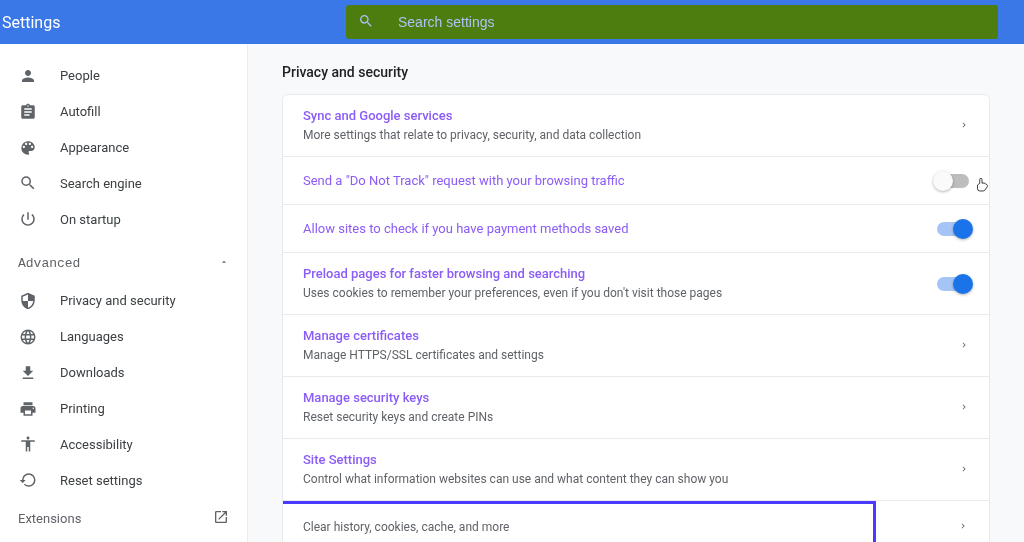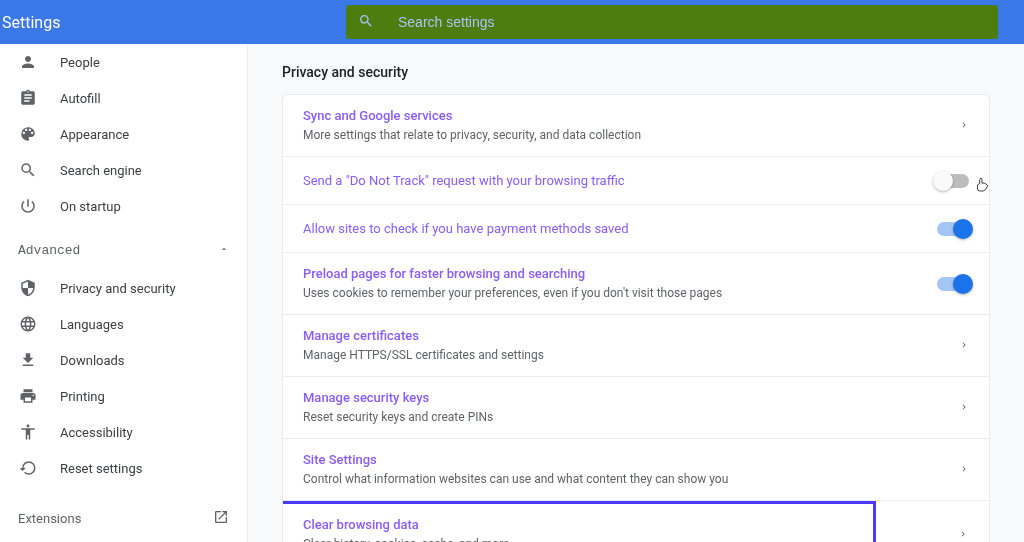--- a/index.html
+++ b/index.html
@@ -46,20 +46,21 @@
       width: 100%;
     }
     .search-input::placeholder { color: #aec3f5; }
     .layout {
       display: flex;
       height: calc(100% - 44px);
     }
     .sidebar {
       width: 248px;
       background: #fff;
+      padding-top: 14px;
       border-right: 1px solid #ececec;
       overflow-y: auto;
       display: flex;
       flex-direction: column;
     }
     .nav-item {
       display: flex;
       align-items: center;
       height: 36px;
       padding: 0 18px;
@@ -373,21 +374,20 @@
           <div class="row-title">Site Settings</div>
           <div class="row-sub">Control what information websites can use and what content they can show you</div>
         </div>
         <span><svg class="chevron" viewBox="0 0 24 24">
               <path d="M8.59 16.59L13.17 12 8.59 7.41 10 6l6 6-6 6z"></path>
             </svg></span>
       </div>
 
       <div class="row highlighted">
         <div class="row-texts">
-          <div class="row-title">Clear browsing data</div>
           <div class="row-sub">Clear history, cookies, cache, and more</div>
         </div>
         <span style="position:absolute; right:-95px;"><svg class="chevron" viewBox="0 0 24 24">
               <path d="M8.59 16.59L13.17 12 8.59 7.41 10 6l6 6-6 6z"></path>
             </svg></span>
       </div>
 
     </div>
   </div>
 </div>

